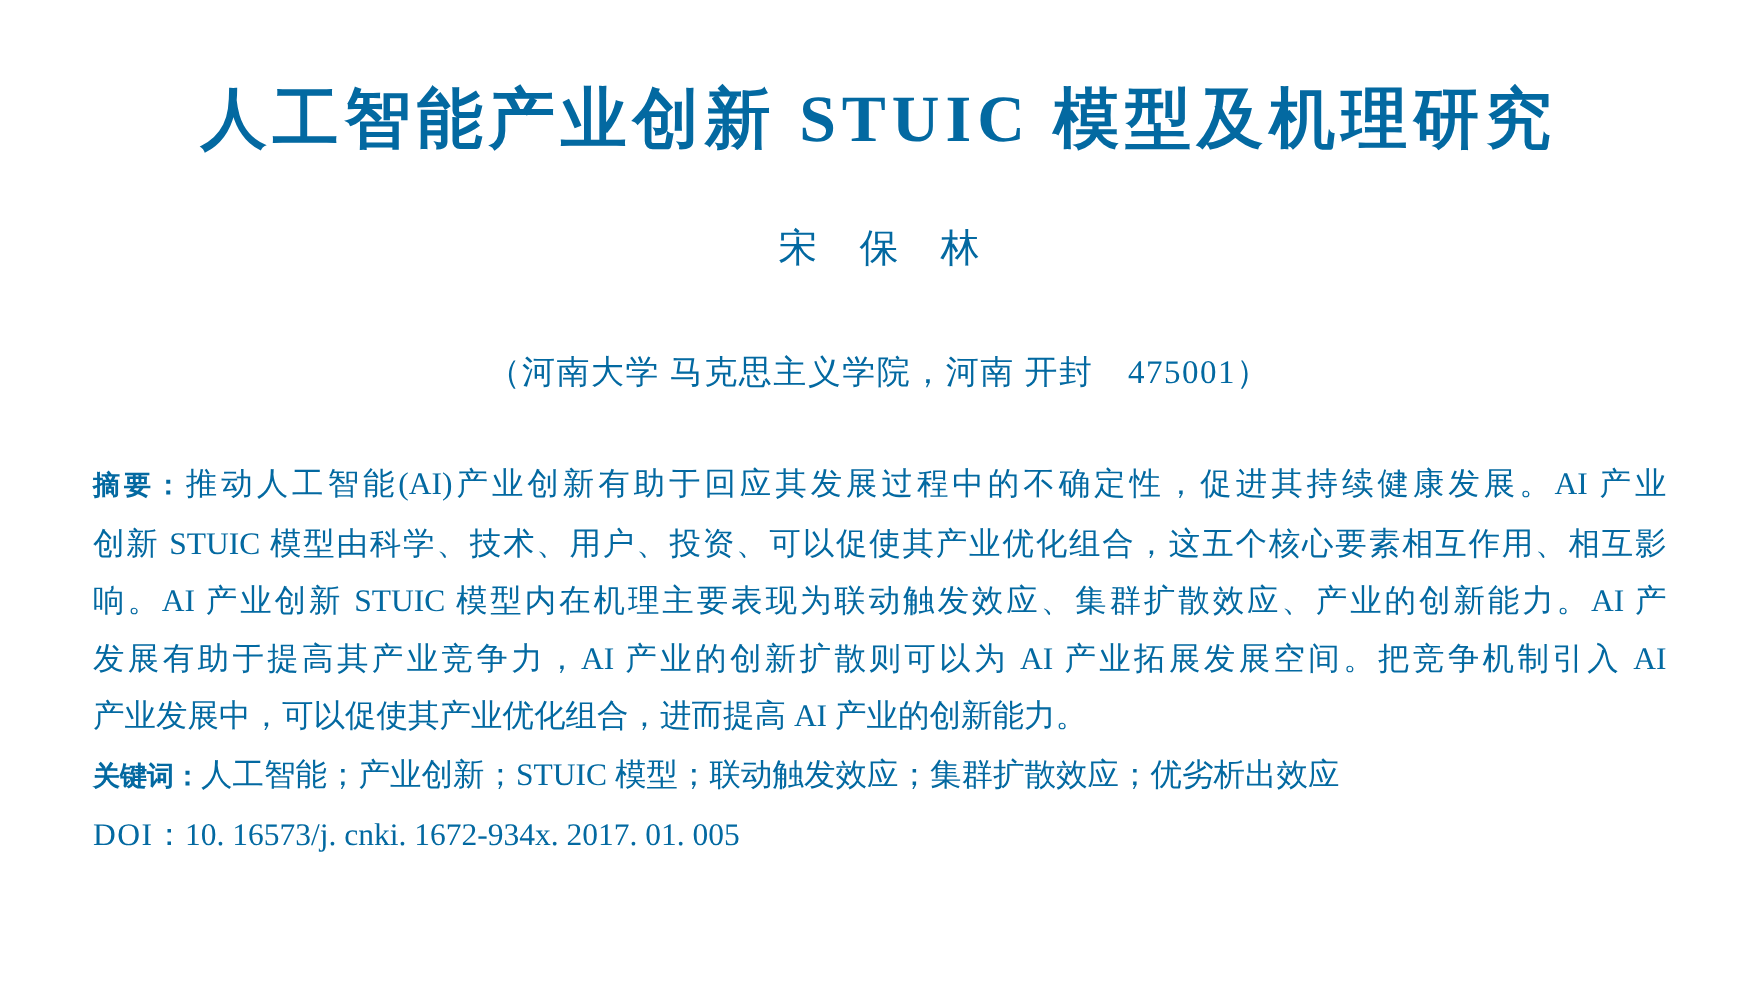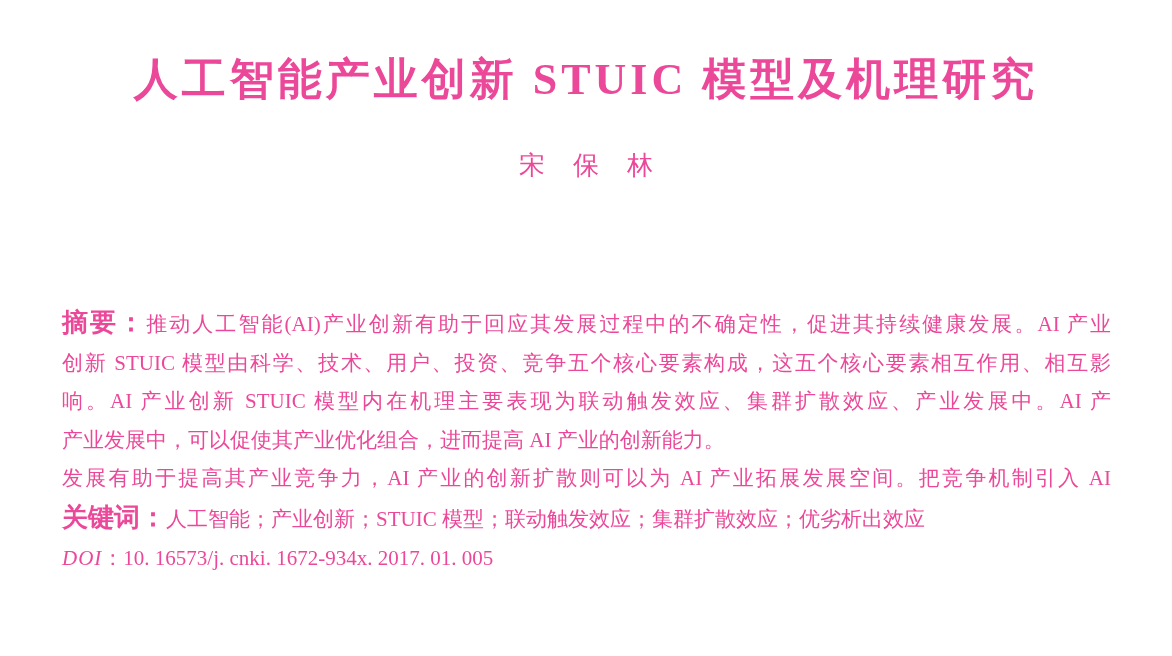--- a/index.html
+++ b/index.html
@@ -1,21 +1,21 @@
 <!DOCTYPE html>
 <html lang="zh"><head>
 <meta charset="utf-8">
 <style>
   html, body { margin: 0; padding: 0; background: #ffffff; }
   .page {
     position: relative;
     width: 1172px;
     height: 656px;
     background: #ffffff;
-    color: #ec4899;
+    color: #0369a1;
     overflow: hidden;
     font-family: "Liberation Serif", "DejaVu Serif", serif;
   }
   .title {
     position: absolute;
     top: 52px;
     left: 0;
     width: 100%;
     margin: 0;
     text-align: center;
@@ -59,55 +59,55 @@
     line-height: 38.6px;
   }
   .line { min-height: 38.6px; }
   .just {
     text-align: justify;
     text-align-last: justify;
   }
   .blabel {
     font-weight: 700;
     font-family: "Liberation Sans", "DejaVu Sans", sans-serif;
-    font-size: 26px;
+    font-size: 18px;
   }
   .cls-item { margin-right: 44px; white-space: nowrap; }
   .cls-item:last-child { margin-right: 0; }
   .serif-val { font-family: "Liberation Serif", "DejaVu Serif", serif; font-weight: 400; }
   .doi-label {
-    font-style: italic;
     font-family: "Liberation Serif", "DejaVu Serif", serif;
     letter-spacing: 1px;
   }
 </style>
 </head>
 <body>
 
 <div class="page">
 
   <h1 class="title">人工智能产业创新 STUIC 模型及机理研究</h1>
 
   <div class="author">宋保林</div>
 
+  <div class="affiliation">（河南大学 马克思主义学院，河南 开封　475001）</div>
 
   <div class="content">
 
     <div class="line just">
       <span class="blabel">摘要：</span><span>推动人工智能(AI)产业创新有助于回应其发展过程中的不确定性，促进其持续健康发展。AI 产业</span>
     </div>
 
-    <div class="line just">创新 STUIC 模型由科学、技术、用户、投资、竞争五个核心要素构成，这五个核心要素相互作用、相互影</div>
+    <div class="line just">创新 STUIC 模型由科学、技术、用户、投资、可以促使其产业优化组合，这五个核心要素相互作用、相互影</div>
 
-    <div class="line just">响。AI 产业创新 STUIC 模型内在机理主要表现为联动触发效应、集群扩散效应、产业发展中。AI 产</div>
+    <div class="line just">响。AI 产业创新 STUIC 模型内在机理主要表现为联动触发效应、集群扩散效应、产业的创新能力。AI 产</div>
 
 
+    <div class="line just">发展有助于提高其产业竞争力，AI 产业的创新扩散则可以为 AI 产业拓展发展空间。把竞争机制引入 AI</div>
+
     <div class="line">产业发展中，可以促使其产业优化组合，进而提高 AI 产业的创新能力。</div>
-
-    <div class="line just">发展有助于提高其产业竞争力，AI 产业的创新扩散则可以为 AI 产业拓展发展空间。把竞争机制引入 AI</div>
 
     <div class="line">
       <span class="blabel">关键词：</span><span>人工智能；产业创新；STUIC 模型；联动触发效应；集群扩散效应；优劣析出效应</span>
     </div>
 
 
     <div class="line">
       <span class="doi-label">DOI</span><span>：</span><span class="serif-val">10. 16573/j. cnki. 1672-934x. 2017. 01. 005</span>
     </div>
 

